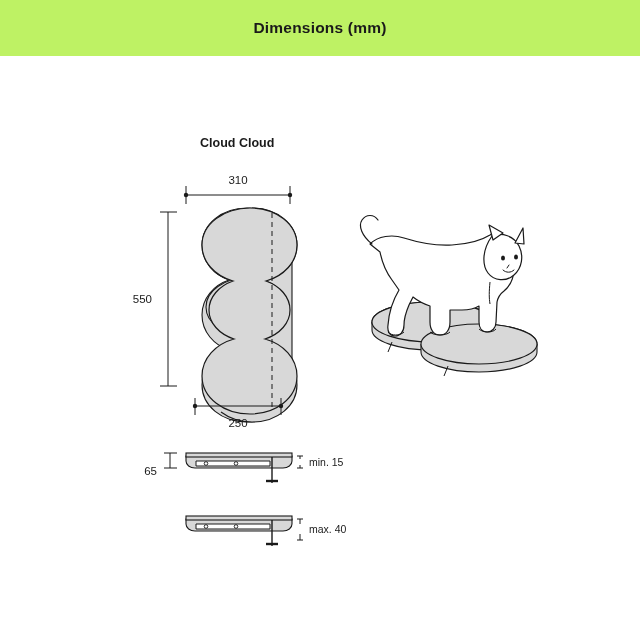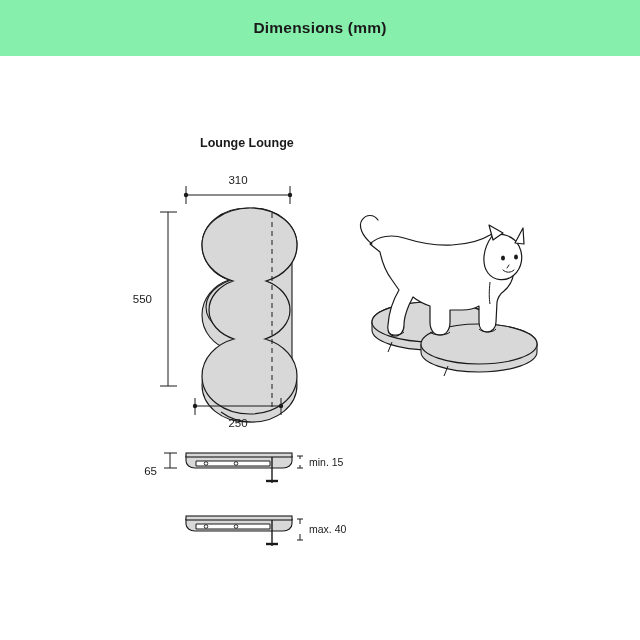--- a/index.html
+++ b/index.html
@@ -18,21 +18,21 @@
     position: relative;
     width: 640px;
     height: 640px;
   }
   .header-bar {
     position: absolute;
     left: 0;
     top: 0;
     width: 640px;
     height: 56px;
-    background: #86efac;
+    background: #bef264;
     display: flex;
     align-items: center;
     justify-content: center;
   }
   .header-title {
     font-size: 15.5px;
     font-weight: bold;
     color: #1a1a1a;
     letter-spacing: 0.2px;
   }
@@ -62,21 +62,21 @@
 </style>
 </head>
 <body>
 
 <div id="page">
 
   <div class="header-bar">
     <span class="header-title">Dimensions (mm)</span>
   </div>
 
-  <div class="product-title">Lounge Lounge</div>
+  <div class="product-title">Cloud Cloud</div>
 
   <svg class="diagram" width="640" height="640" viewBox="0 0 640 640">
 
     <g>
 
       <path d="M247,208
                C 222,208 202,224 202,245
                C 202,262 214,275 229,280
                C 214,285 202,298 202,315
                C 202,332 214,345 229,350

